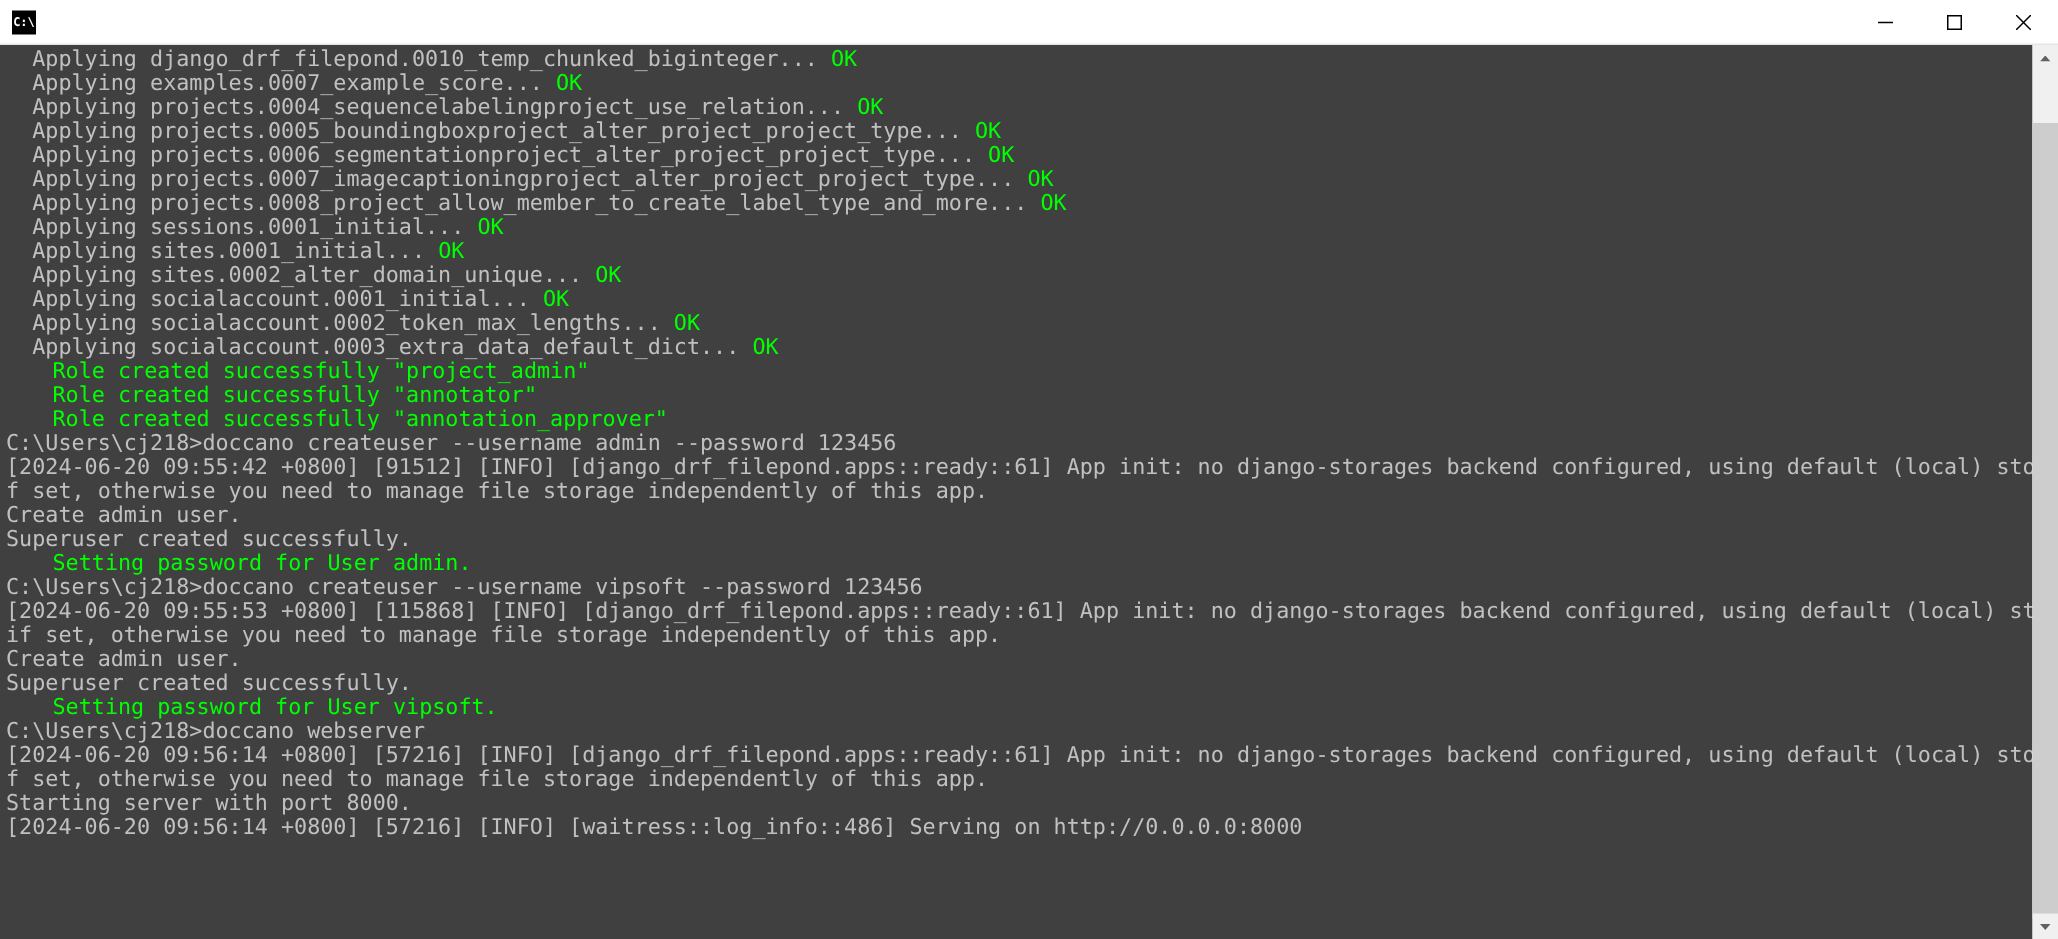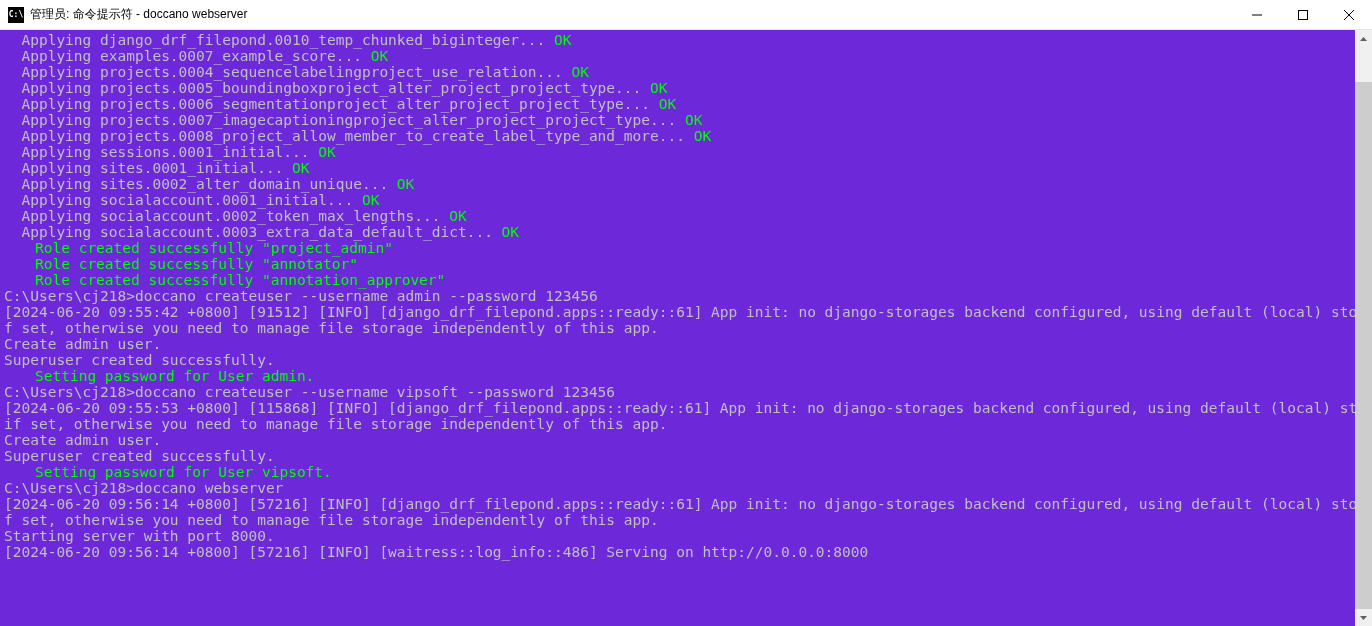--- a/index.html
+++ b/index.html
@@ -41,21 +41,21 @@
     height: 100%;
     display: flex;
     align-items: center;
     justify-content: center;
     font-family: "Segoe MDL2 Assets", sans-serif;
     font-size: 10px;
     color: #000;
   }
   .win-btn svg { display: block; }
   .terminal {
-    background: #6d28d9;
+    background: #404040;
     color: #c0c0c0;
     font-family: "NSimSun", "SimSun", Consolas, monospace;
     font-size: 14.5px;
     line-height: 16px;
     padding: 2px 4px;
     height: calc(100% - 30px);
     overflow: hidden;
     white-space: pre;
     position: relative;
   }
@@ -97,21 +97,20 @@
     height: 530px;
     background: #cdcdcd;
   }
   .scroll-arrow.bottom { position: absolute; bottom: 0; }
 </style>
 </head>
 <body>
 
 <div class="titlebar">
   <span class="titlebar-icon">C:\</span>
-  <span class="titlebar-text">管理员: 命令提示符 - doccano  webserver</span>
   <span class="titlebar-spacer"></span>
   <div class="win-controls">
     <div class="win-btn">
       <svg width="10" height="10" viewBox="0 0 10 10">
           <line x1="0" y1="5" x2="10" y2="5" stroke="#000" stroke-width="1"></line>
         </svg>
     </div>
     <div class="win-btn">
       <svg width="10" height="10" viewBox="0 0 10 10">
           <rect x="0.5" y="0.5" width="9" height="9" fill="none" stroke="#000" stroke-width="1"></rect>

